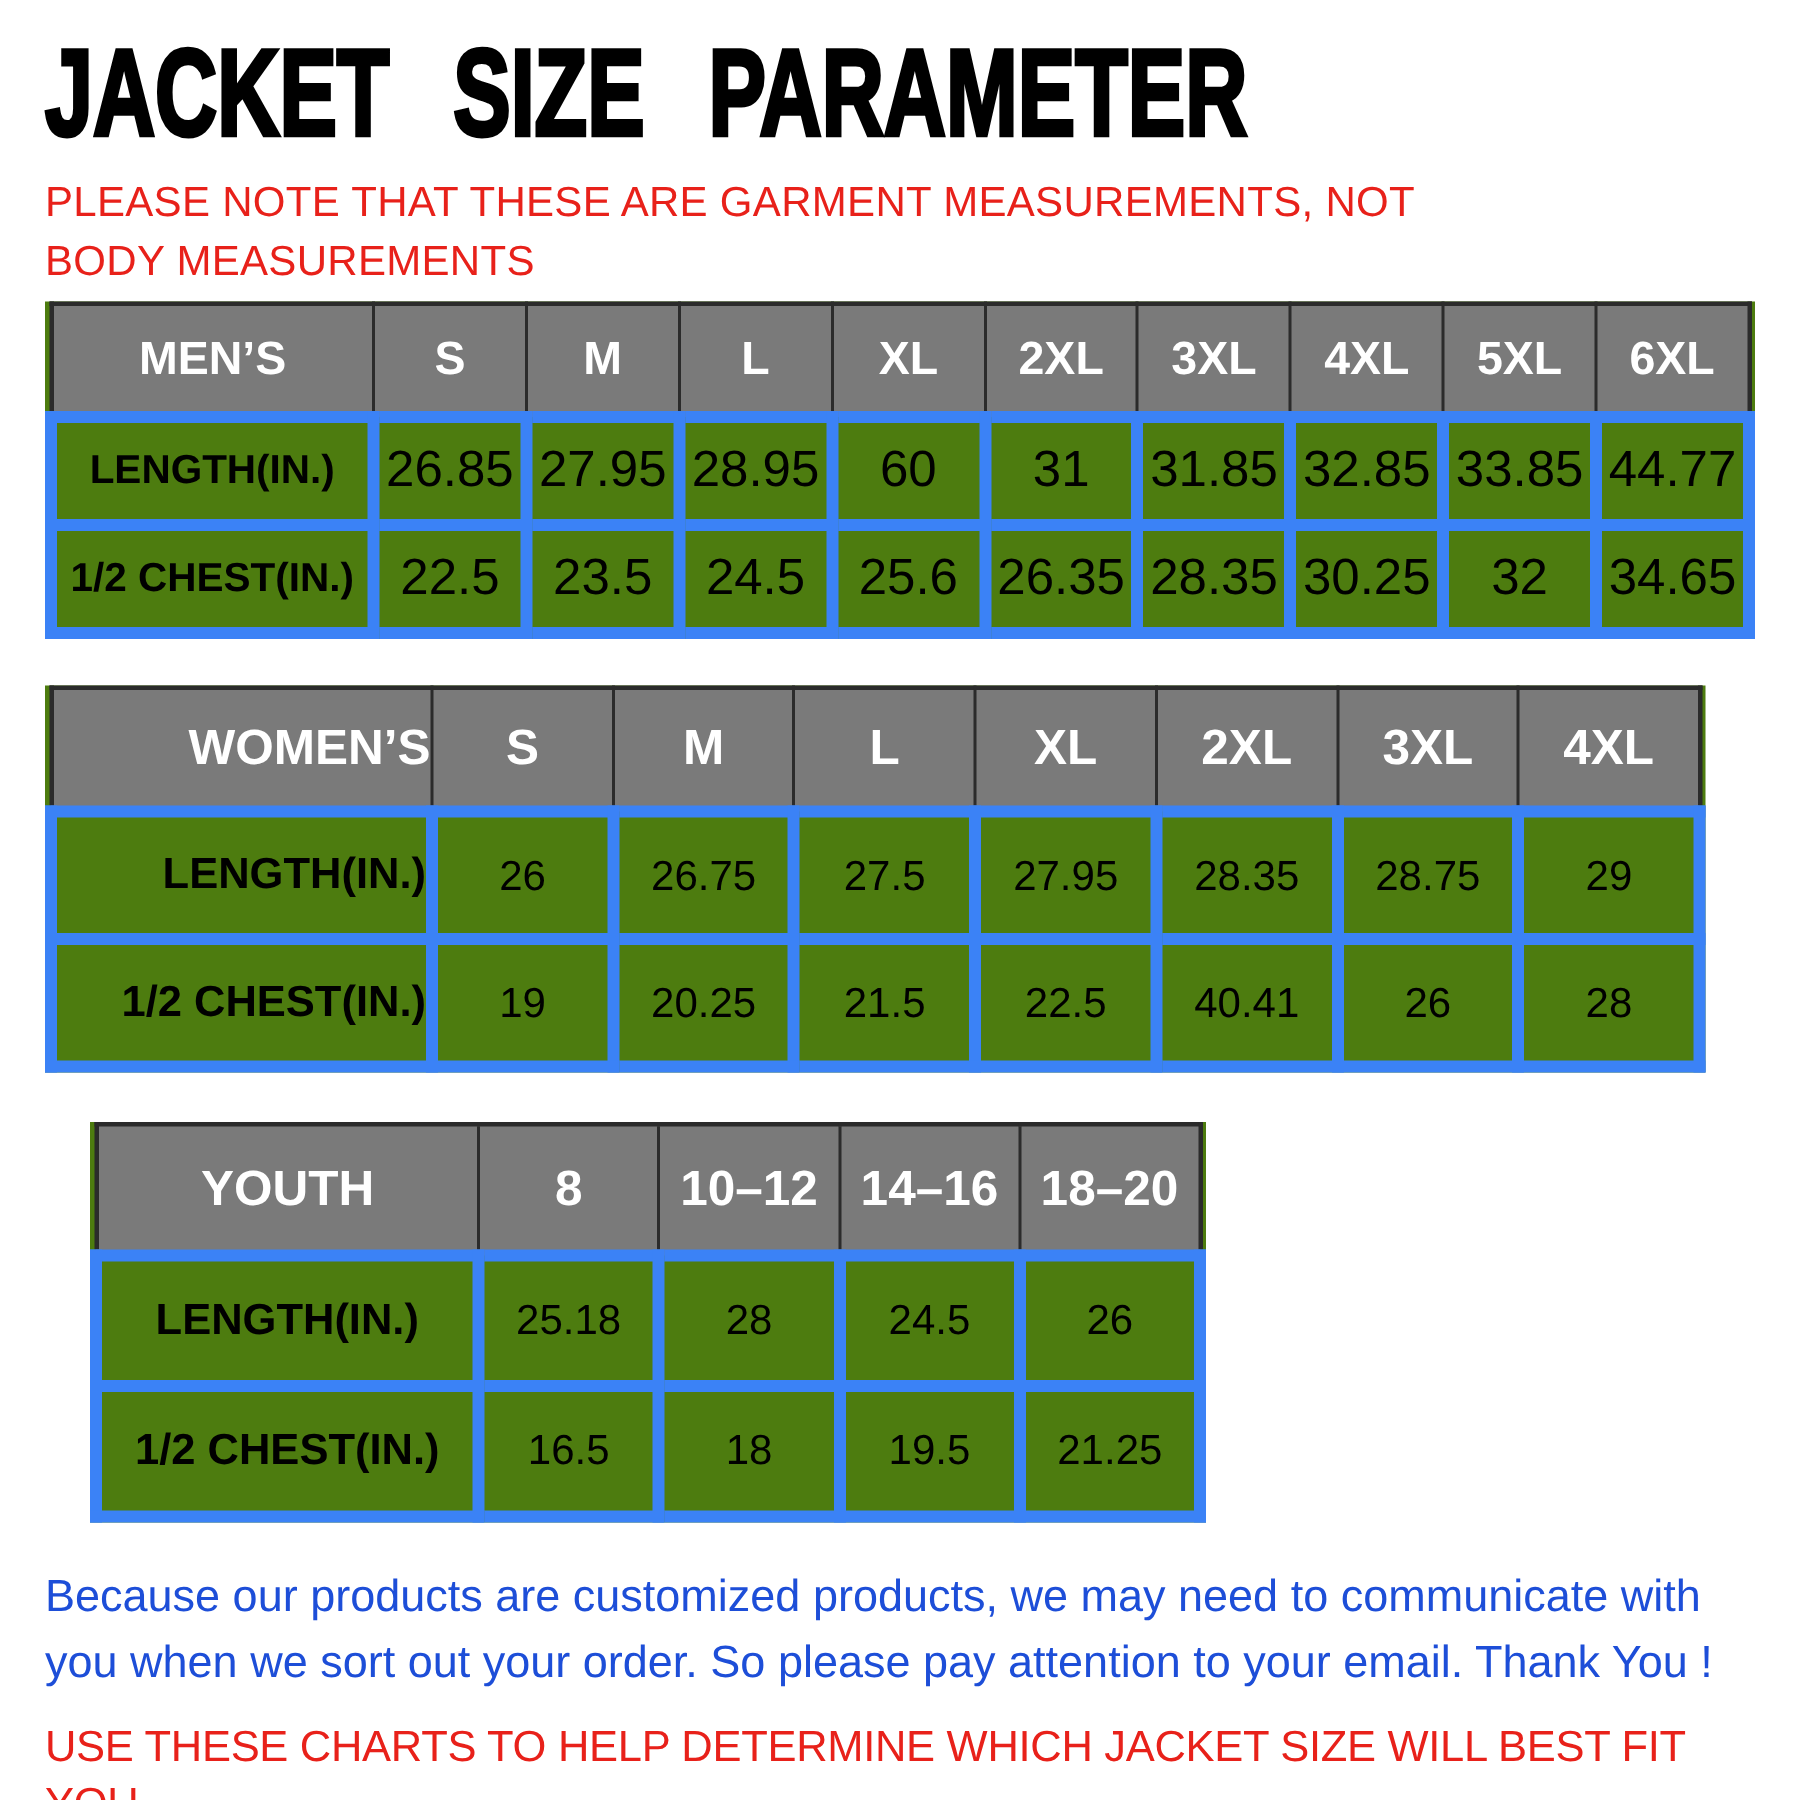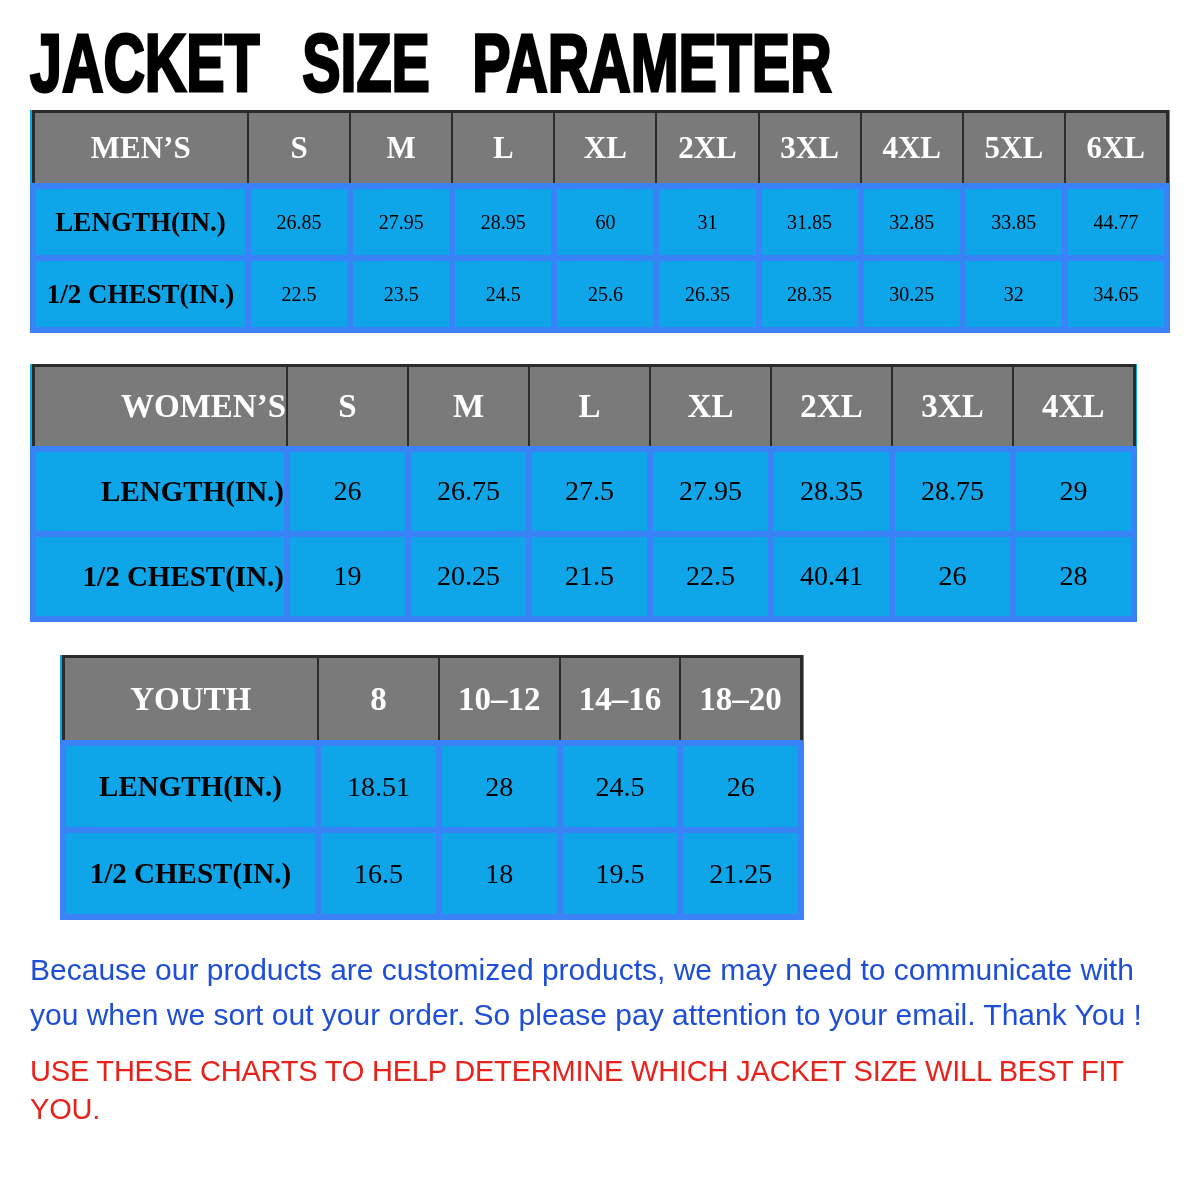--- a/index.html
+++ b/index.html
@@ -33,43 +33,42 @@
     line-height:1.38;
     color:#e8211a;
     letter-spacing:0.2px;
   }
 
   
   table.size-table {
     border-collapse:collapse;
     table-layout:fixed;
     border:3px solid #2b2b2b;
-    background:#0ea5e9;
-    font-family:Liberation Serif, serif;
+    background:#4d7c0f;
   }
   table.size-table th {
     background:#7a7a7a;
     color:#ffffff;
     font-weight:bold;
     text-align:center;
     vertical-align:middle;
     border:2px solid #2b2b2b;
     border-bottom:4px solid #2b2b2b;
   }
   table.size-table td {
     text-align:center;
     vertical-align:middle;
-    border:6px solid #3b82f6;
+    border:8px solid #3b82f6;
     color:#000;
   }
   table.size-table td.rowlabel { font-weight:bold; }
 
   table.mens { width:1140px; margin-top:8px; }
   .mens th { height:75px; font-size:31px; }
-  .mens td { height:72px; font-size:20px; }
+  .mens td { height:72px; font-size:34px; }
   .mens td.rowlabel { font-size:27px; }
   .mens th:first-child, .mens td:first-child { width:215px; }
 
   table.womens { width:1107px; margin-top:31px; }
   .womens th { height:83px; font-size:33px; }
   .womens td { height:85px; font-size:28px; }
   .womens td.rowlabel { font-size:29px; }
   .womens th:first-child, .womens td:first-child { width:254px;text-align:right; }
 
   table.youth { width:744px; margin-top:33px;margin-left:30px; }
@@ -94,20 +93,21 @@
     letter-spacing:-0.2px;
   }
 </style>
 </head>
 <body>
 
 <div class="page">
 
   <h1 class="title">JACKET SIZE PARAMETER</h1>
 
+  <p class="garment-note">PLEASE NOTE THAT THESE ARE GARMENT MEASUREMENTS, NOT BODY MEASUREMENTS</p>
 
   <table class="size-table mens">
       <thead>
         <tr>
           <th>MEN’S</th>
           <th>S</th>
           <th>M</th>
           <th>L</th>
           <th>XL</th>
           <th>2XL</th>
@@ -188,21 +188,21 @@
           <th>YOUTH</th>
           <th>8</th>
           <th>10–12</th>
           <th>14–16</th>
           <th>18–20</th>
         </tr>
       </thead>
       <tbody>
         <tr>
           <td class="rowlabel">LENGTH(IN.)</td>
-          <td>18.51</td>
+          <td>25.18</td>
           <td>28</td>
           <td>24.5</td>
           <td>26</td>
         </tr>
         <tr>
           <td class="rowlabel">1/2 CHEST(IN.)</td>
           <td>16.5</td>
           <td>18</td>
           <td>19.5</td>
           <td>21.25</td>

